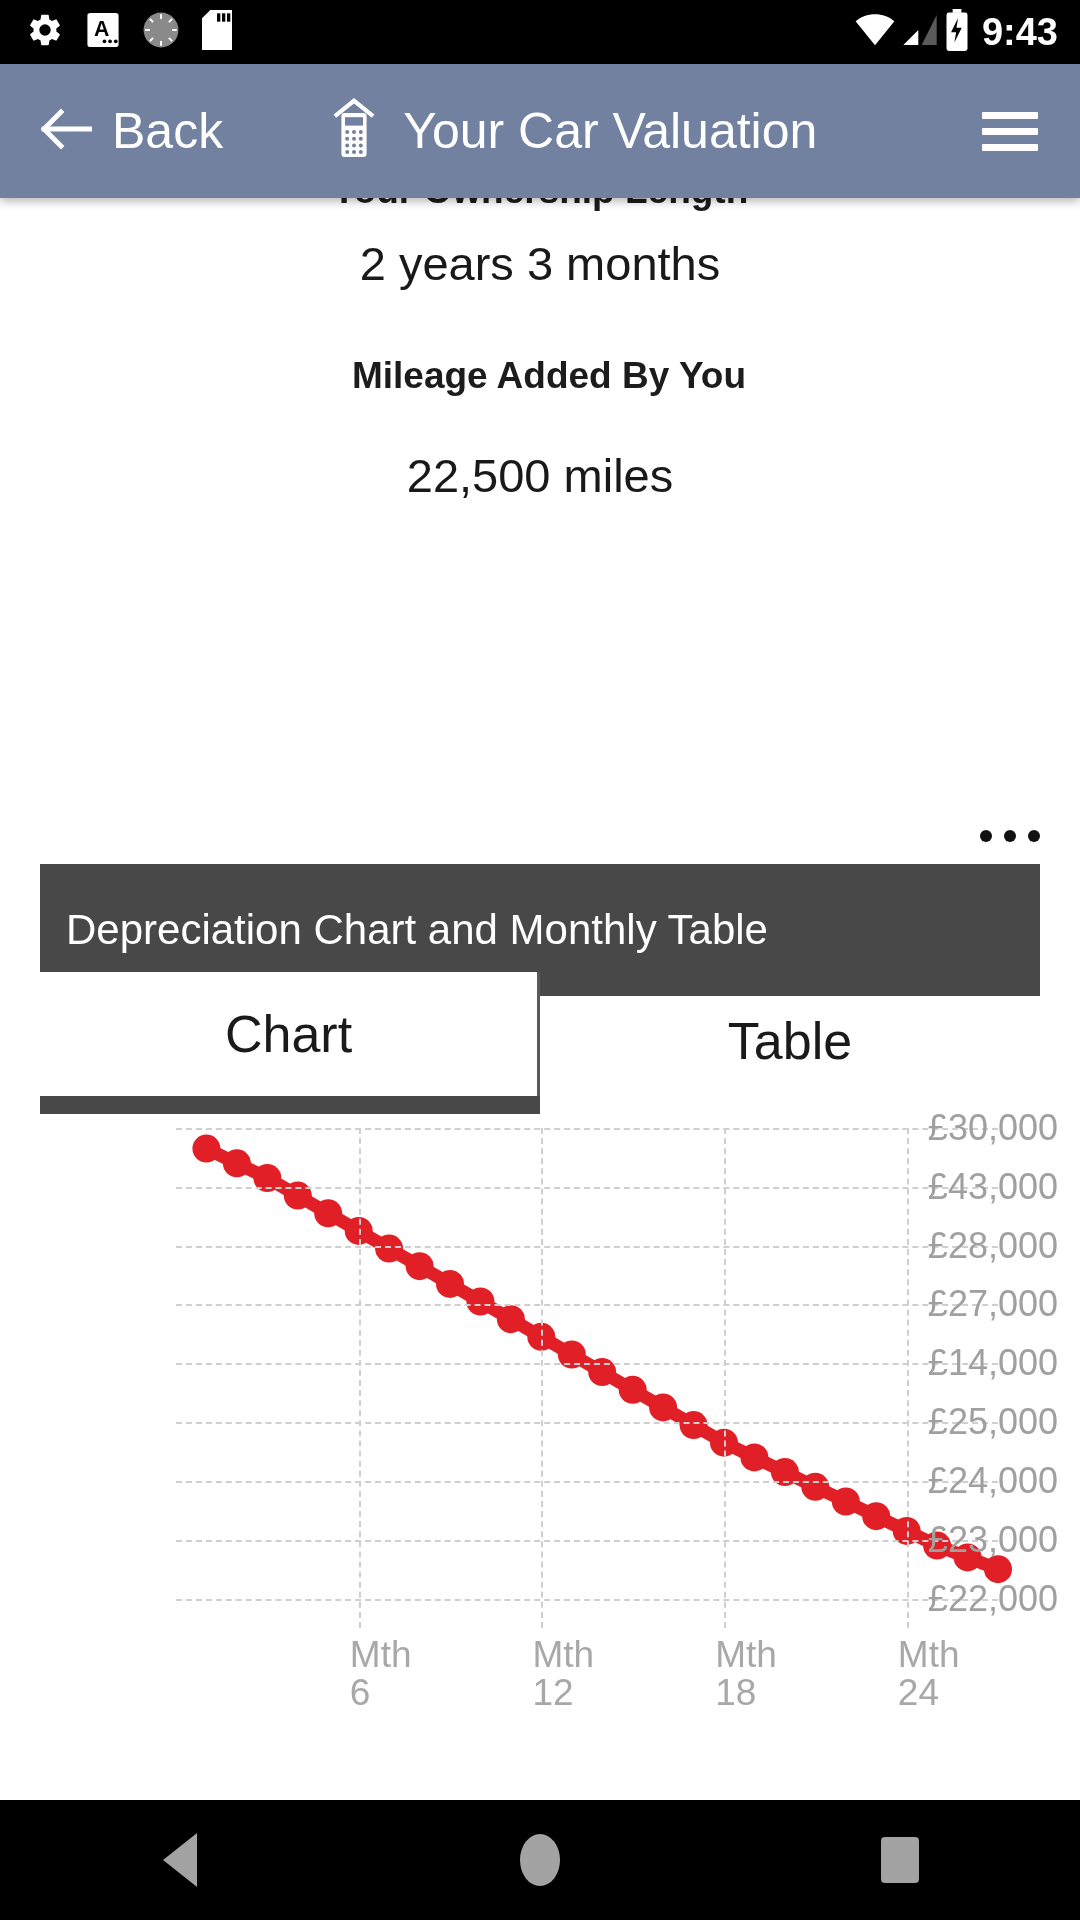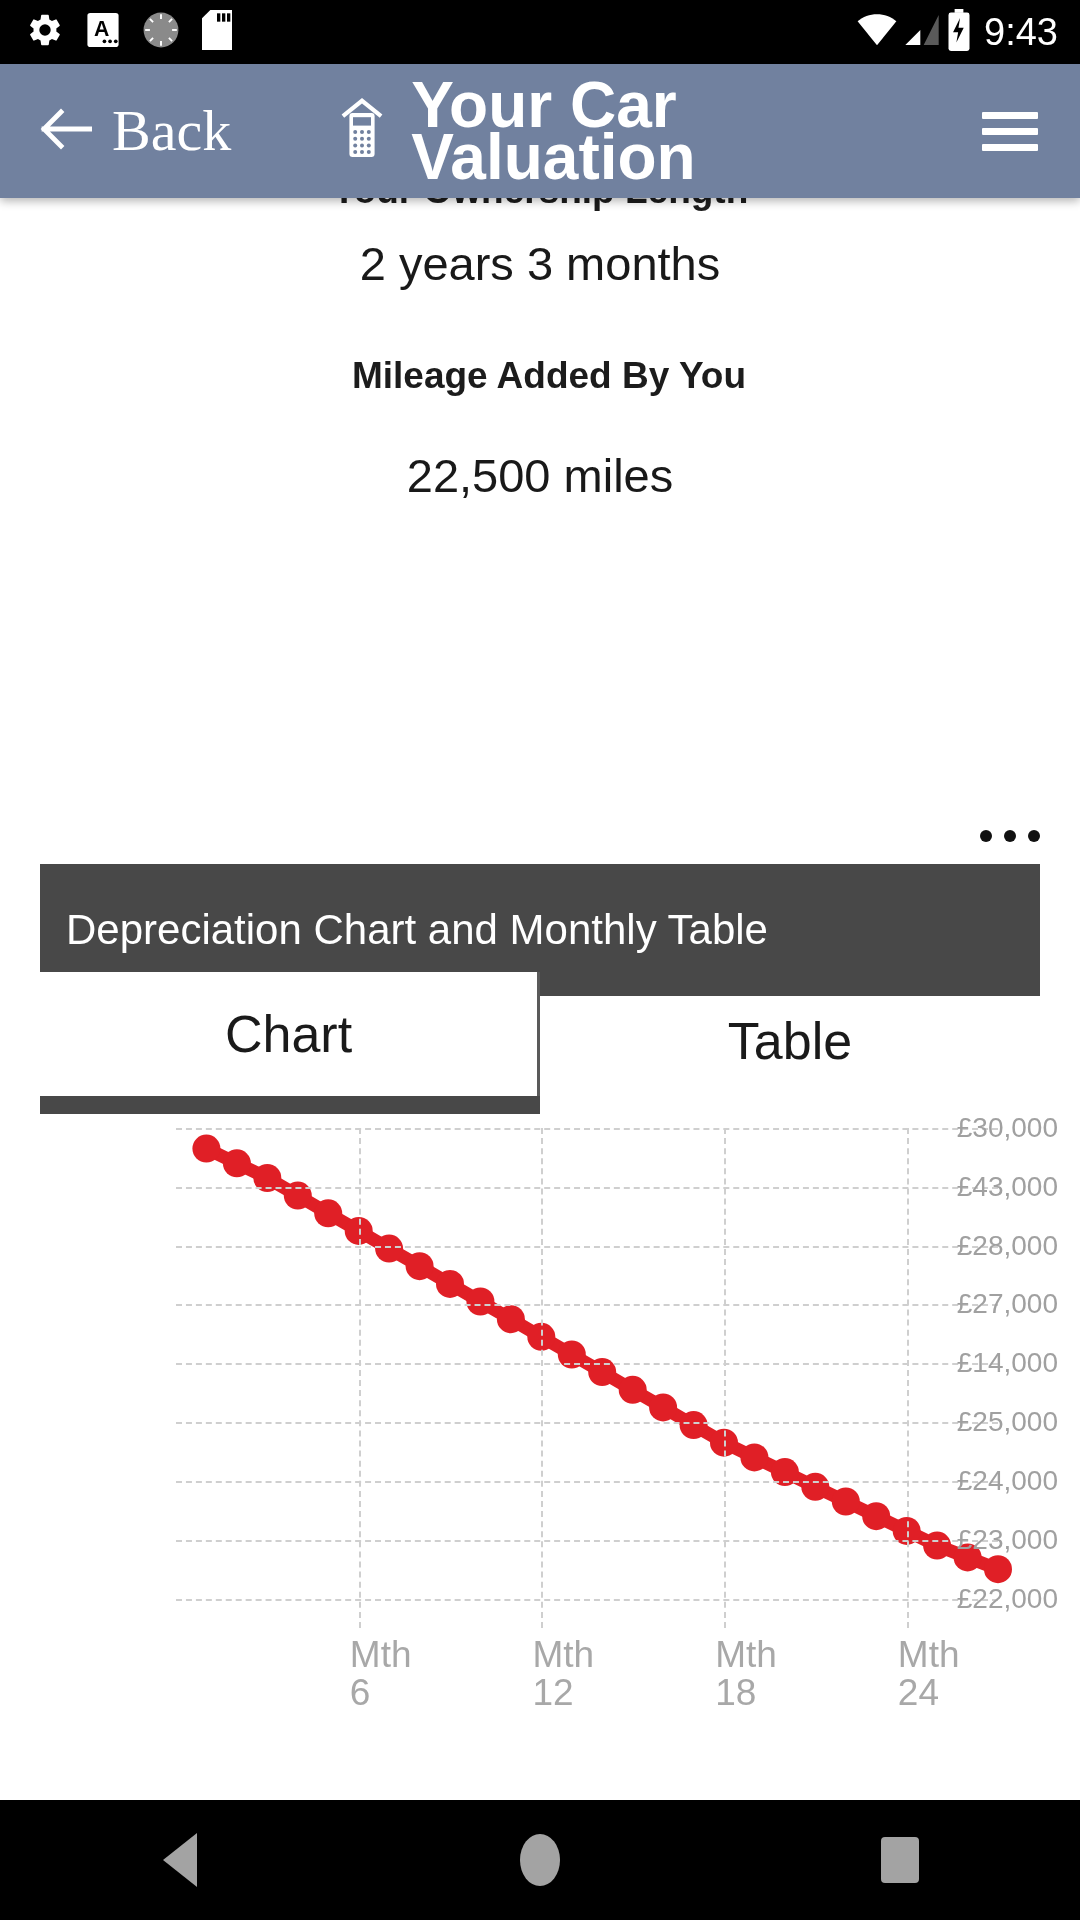--- a/index.html
+++ b/index.html
@@ -30,20 +30,21 @@
   #status-left {
     display: flex;
     align-items: center;
     gap: 22px;
   }
   #status-right {
     margin-left: auto;
     display: flex;
     align-items: center;
     gap: 4px;
+    font-weight: bold;
   }
   .sb-icon { display: block; }
   #status-time {
     color: #ffffff;
     font-size: 38px;
     line-height: 38px;
     letter-spacing: 0px;
     margin-left: 8px;
     font-family: "Liberation Sans", sans-serif;
   }
@@ -62,35 +63,35 @@
     z-index: 20;
     box-shadow: 0 3px 9px rgba(0,0,0,0.30);
   }
   #back-button {
     display: flex;
     align-items: center;
     gap: 20px;
   }
   #back-label {
     color: #ffffff;
-    font-size: 58px;
+    font-size: 50px;
     line-height: 50px;
-    font-family: Liberation Serif, serif;
+    font-family: Liberation Sans, sans-serif;
   }
   #header-center {
     display: flex;
     align-items: center;
     gap: 26px;
     margin-left: 108px;
   }
   #header-title {
     color: #ffffff;
-    font-size: 64px;
+    font-size: 50px;
     line-height: 52px;
-    font-weight: bold;
+    font-weight: normal;
     font-family: "Liberation Sans", sans-serif;
   }
   #menu-button {
     margin-left: auto;
     padding: 10px 12px;
   }
   .hamburger-line {
     width: 56px;
     height: 7px;
     background: #ffffff;
@@ -230,21 +231,21 @@
     width: 1080px;
     height: 500px;
   }
   .y-tick-label {
     position: absolute;
     right: 0;
     width: 176px;
     text-align: right;
     box-sizing: border-box;
     padding-right: 22px;
-    font-size: 28px;
+    font-size: 36px;
     color: #a0a0a0;
     transform: translateY(-50%);
     font-family: "Liberation Sans", sans-serif;
     white-space: nowrap;
   }
   .gridline-h {
     position: absolute;
     left: 176px;
     width: 822px;
     height: 0;

